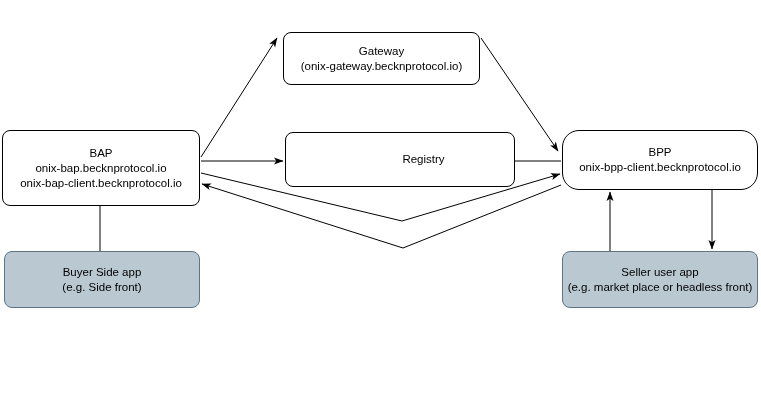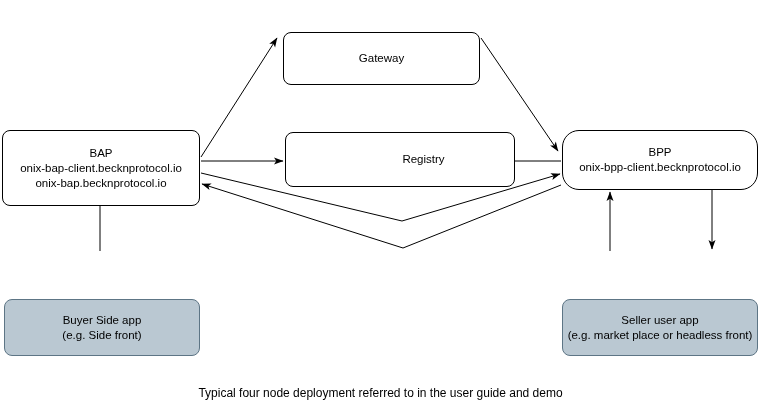--- a/index.html
+++ b/index.html
@@ -34,21 +34,20 @@
     align-items: center;
     text-align: center;
     font-size: 11.5px;
     line-height: 15px;
     color: #000000;
     white-space: nowrap;
   }
   .node.app {
     background: var(--app-fill, #bac8d2);
     border-color: var(--app-stroke, #5d7585);
-    margin-top: 48px;
   }
   .node-gateway  { left: 283px; top: 4px;   width: 197px; height: 53px; margin-top: 28px; }
   .node-bap      { left: 2px;   top: 130px; width: 198px; height: 76px; }
   .node-registry { left: 285px; top: 132px; width: 230px; height: 55px; padding-left: 47px; }
   .node-bpp      { left: 562px; top: 130px; width: 196px; height: 60px; border-radius: 17px; }
   .node-buyer    { left: 4px;   top: 251px; width: 196px; height: 57px; }
   .node-seller   { left: 562px; top: 251px; width: 196px; height: 57px; }
   .caption {
     position: absolute;
     left: 0;
@@ -81,26 +80,27 @@
     <line x1="561" y1="161" x2="482" y2="161" marker-end="url(#arrow)"></line>
     <polyline points="201,173 402,221 560,174" marker-end="url(#arrow)"></polyline>
     <polyline points="561,185 403,248 202,184" marker-end="url(#arrow)"></polyline>
     <line x1="100" y1="251" x2="100" y2="192" marker-end="url(#arrow)"></line>
     <line x1="610" y1="251" x2="610" y2="192" marker-end="url(#arrow)"></line>
     <line x1="712" y1="190" x2="712" y2="249" marker-end="url(#arrow)"></line>
   </svg>
 
   <div class="node node-gateway">
     <div>Gateway</div>
+    <div>(onix-gateway.becknprotocol.io)</div>
   </div>
 
   <div class="node node-bap">
     <div>BAP</div>
+    <div>onix-bap.becknprotocol.io</div>
     <div>onix-bap-client.becknprotocol.io</div>
-    <div>onix-bap.becknprotocol.io</div>
   </div>
 
   <div class="node node-registry">
     <div>Registry</div>
   </div>
 
   <div class="node node-bpp">
     <div>BPP</div>
     <div>onix-bpp-client.becknprotocol.io</div>
   </div>
@@ -108,15 +108,14 @@
   <div class="node app node-buyer">
     <div>Buyer Side app</div>
     <div>(e.g. Side front)</div>
   </div>
 
   <div class="node app node-seller">
     <div>Seller user app</div>
     <div>(e.g. market place or headless front)</div>
   </div>
 
-  <div class="caption">Typical four node deployment referred to in the user guide and demo</div>
 
 </div>
 
 </body></html>

